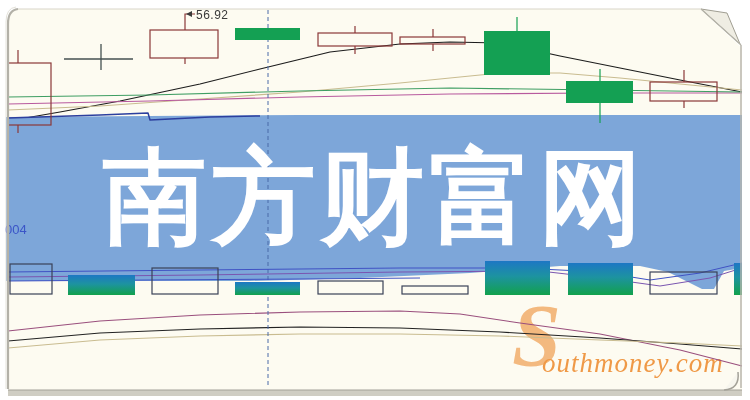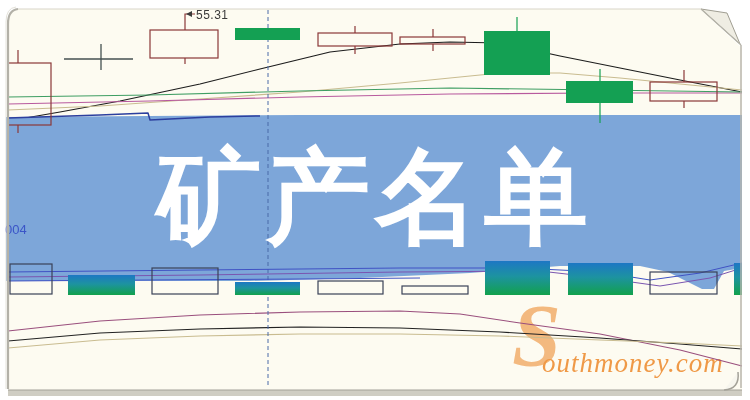--- a/index.html
+++ b/index.html
@@ -92,24 +92,24 @@
       <line x1="600" y1="69" x2="600" y2="81" stroke="#14a053" stroke-width="1.2"></line>
       <line x1="600" y1="103" x2="600" y2="123" stroke="#14a053" stroke-width="1.2"></line>
       <rect x="566" y="81" width="67" height="22" fill="#14a053"></rect>
       <line x1="684" y1="70" x2="684" y2="82" stroke="#8b3838" stroke-width="1.2"></line>
       <line x1="684" y1="101" x2="684" y2="108" stroke="#8b3838" stroke-width="1.2"></line>
       <rect x="650" y="82" width="67" height="19" fill="none" stroke="#8b3838" stroke-width="1.2"></rect>
       <path d="M185,30 L185,14 L195,14" stroke="#8b3838" stroke-width="1.2" fill="none"></path>
       <path d="M186,14 L192,11 L192,17 Z" fill="#3a3a3a"></path>
     </svg>
 
-  <span id="price-label">55.31</span>
+  <span id="price-label">56.92</span>
   <span id="axis-label">004</span>
 
-  <div id="banner-title">矿产名单</div>
+  <div id="banner-title">南方财富网</div>
 
   <svg id="svg-decor" class="layer" viewBox="0 0 750 400">
       <polygon points="700,9 744,9 744,50" fill="#ffffff"></polygon>
       <polygon points="701,9 740,44 727,13" fill="#efede3" stroke="#a09e92" stroke-width="1"></polygon>
       <line x1="701" y1="9" x2="741" y2="45" stroke="#b5b3a8" stroke-width="1.2"></line>
       <line x1="18" y1="9" x2="701" y2="9" stroke="#d8d5c8" stroke-width="1"></line>
       <path d="M18,9 Q8,10 8,24 L8,389" stroke="#b3b1a8" stroke-width="2.2" fill="none"></path>
       <path d="M16,7 Q6,8 6,22 L6,389" stroke="#e4e2da" stroke-width="1" fill="none"></path>
       <line x1="741" y1="45" x2="741" y2="388" stroke="#b8b6ac" stroke-width="1.5"></line>
       <rect x="8" y="390" width="734" height="6" fill="#cfcdc3"></rect>

